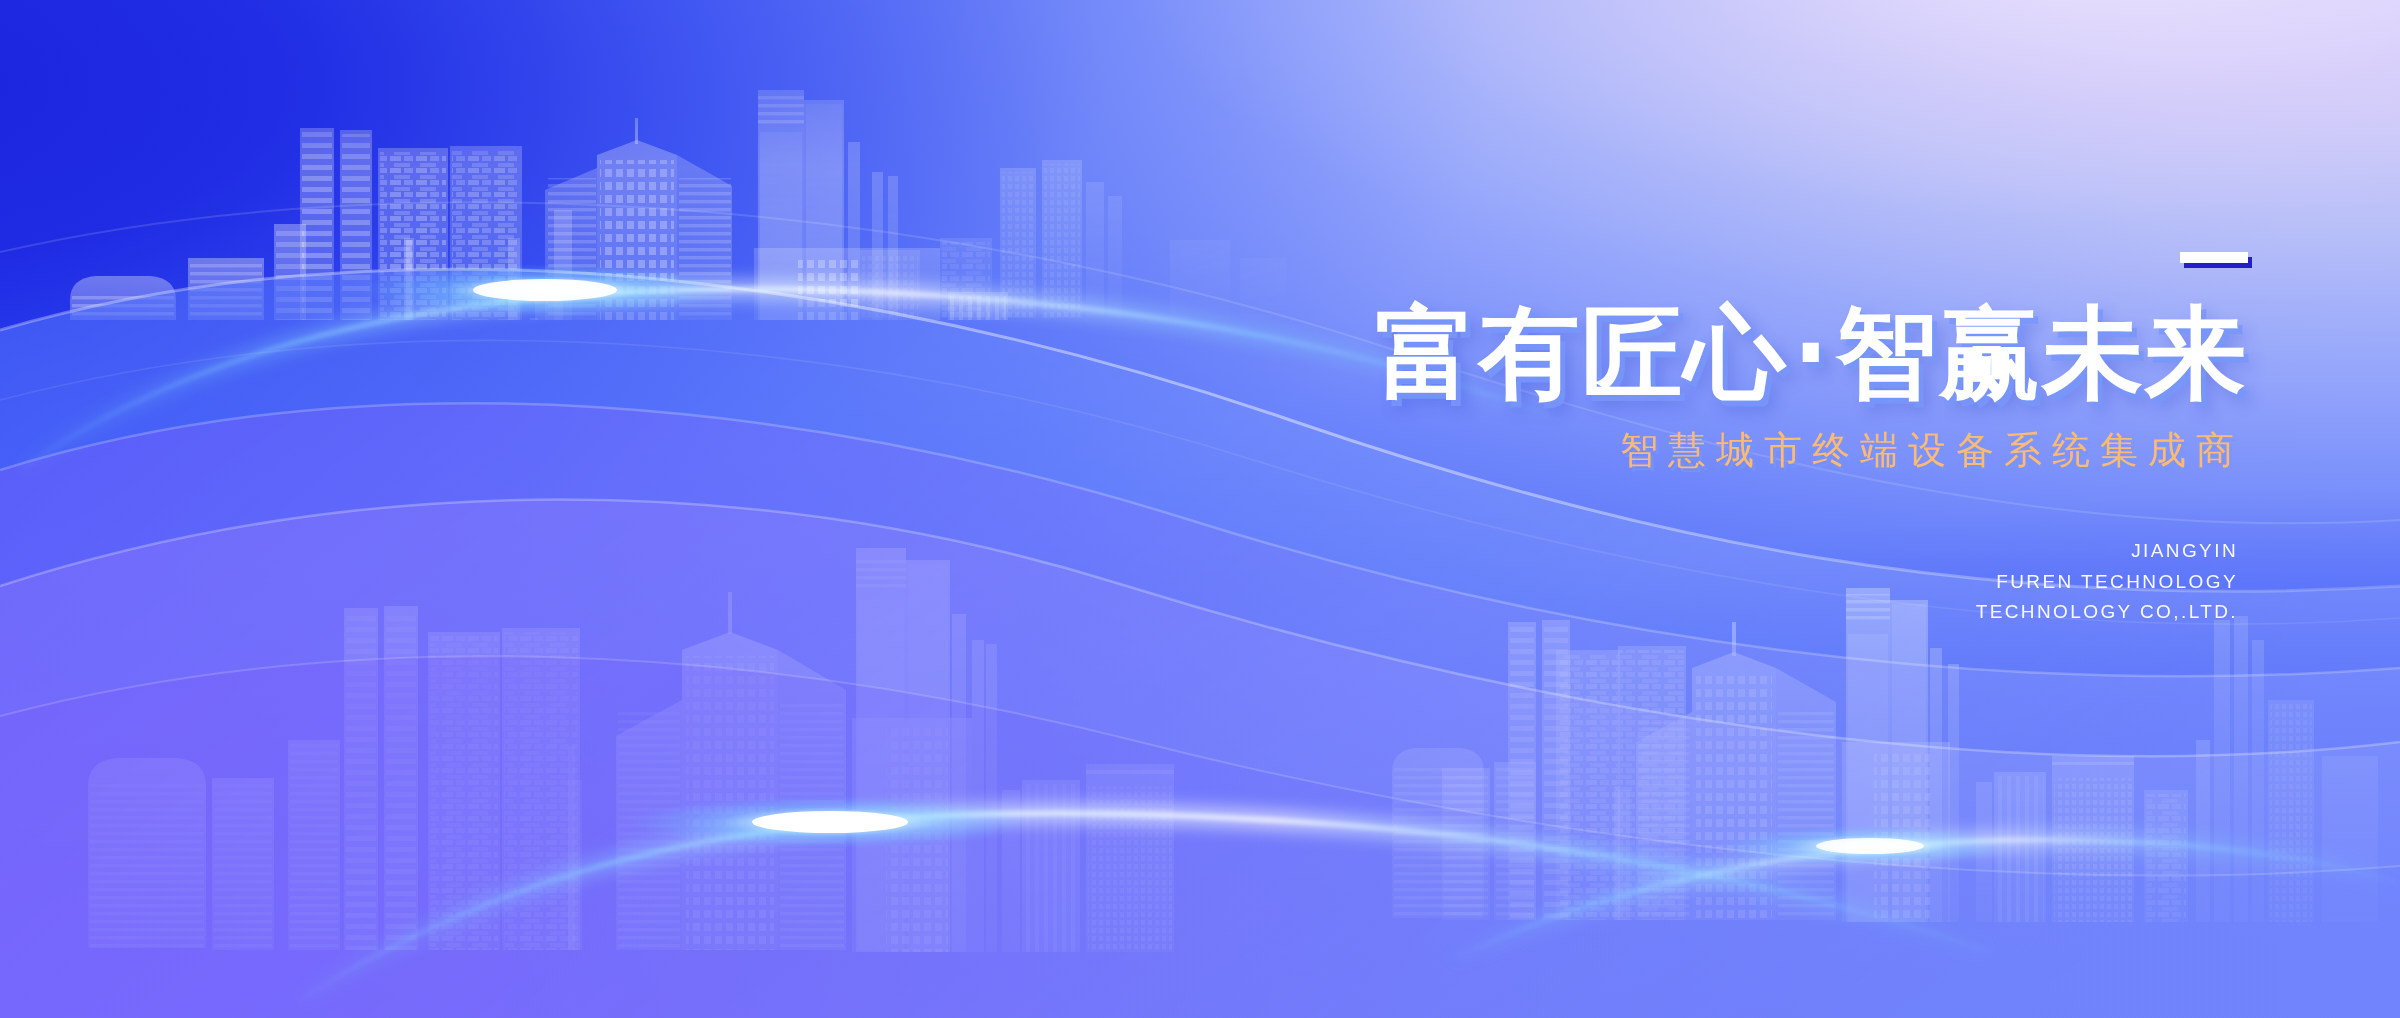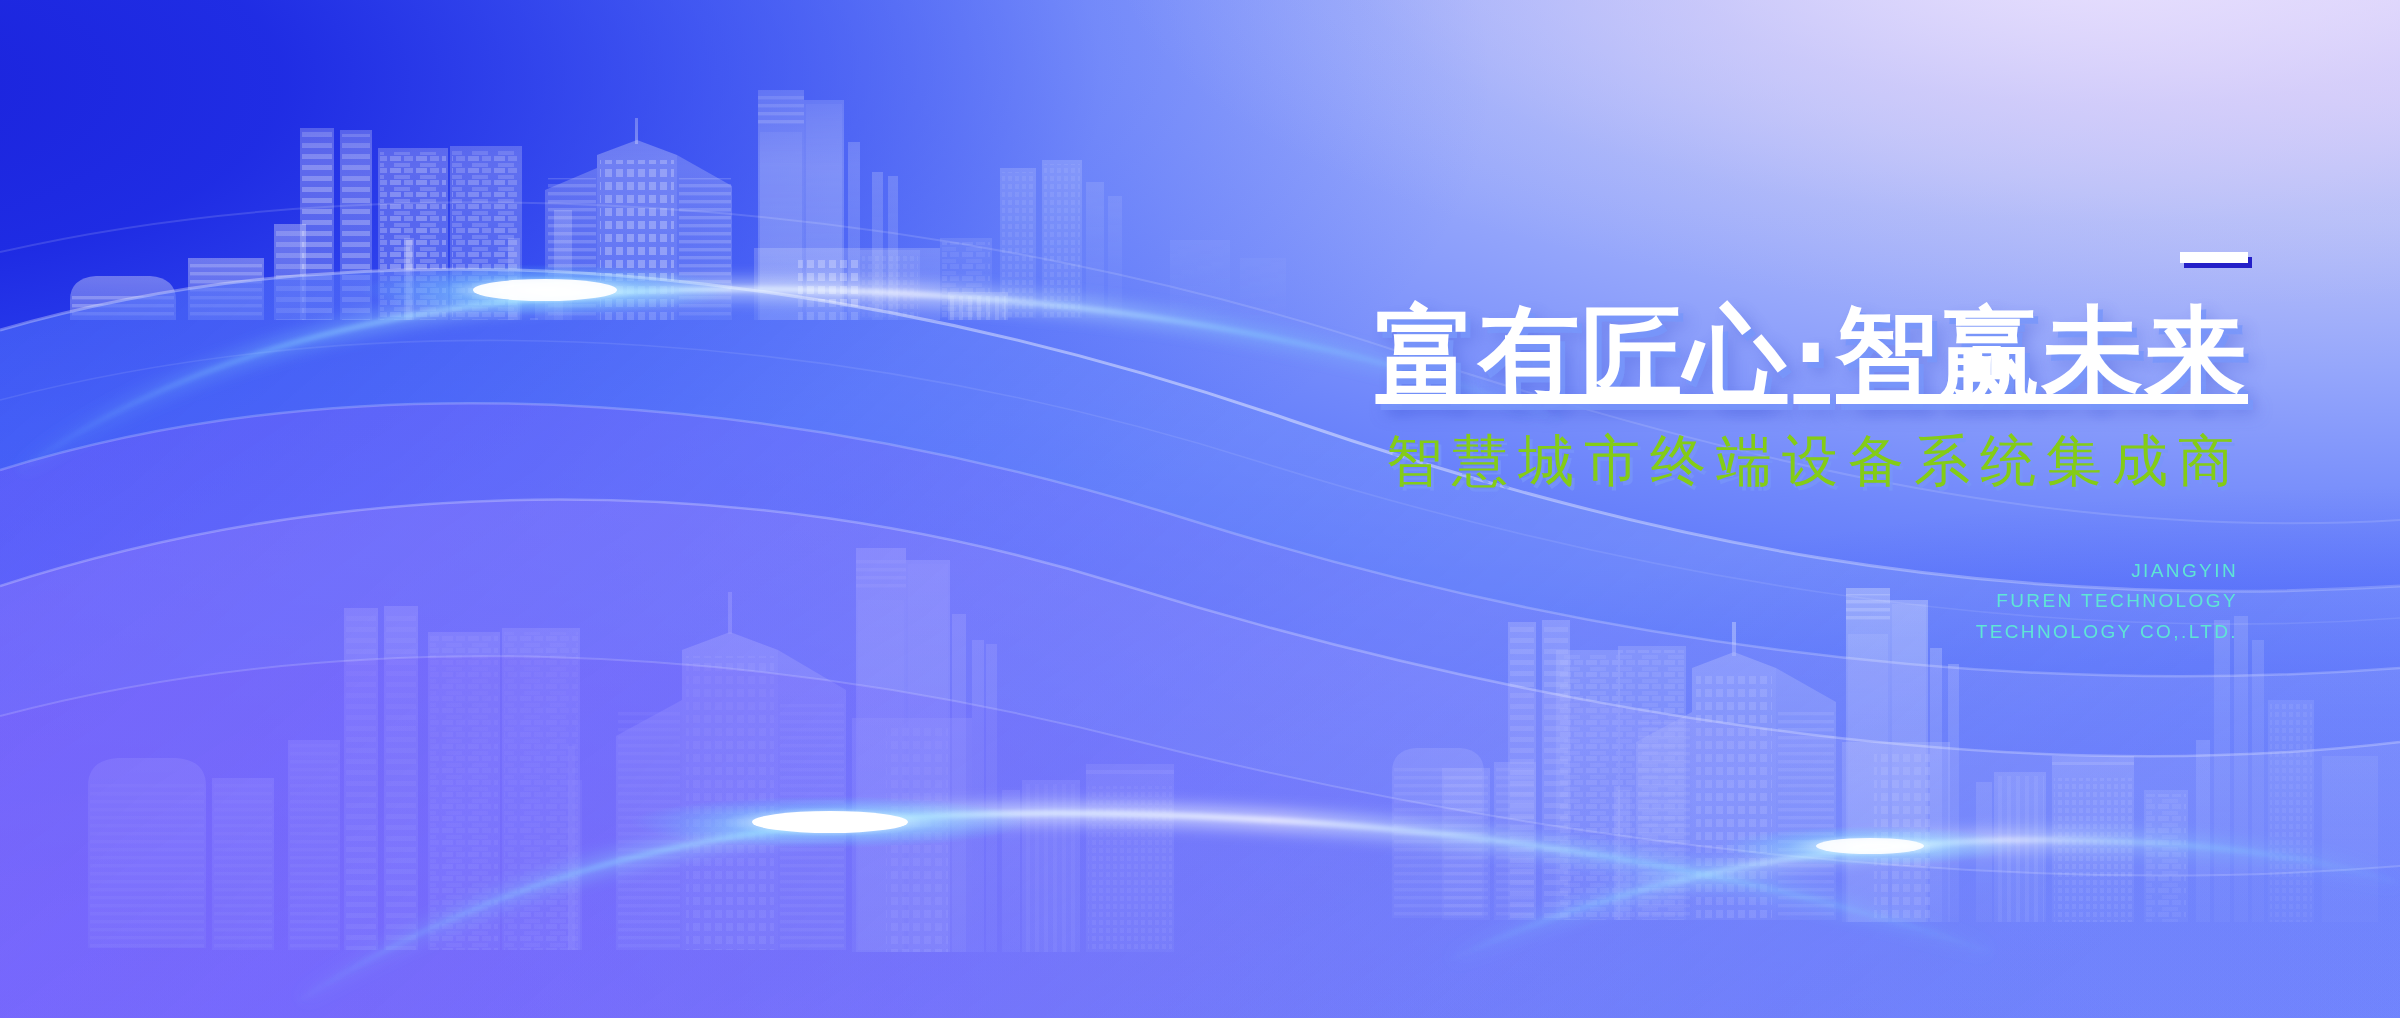--- a/index.html
+++ b/index.html
@@ -103,45 +103,44 @@
     font-weight: 800;
     color: #ffffff;
     letter-spacing: 2px;
     white-space: nowrap;
     text-shadow:
        5px 6px 0 rgba(120,150,250,0.85),
        9px 10px 16px rgba(40,60,200,0.30);
     margin: 0 0 6px 0;
     font-family: "DejaVu Sans", "Liberation Sans", sans-serif;
     font-stretch: condensed;
-    text-decoration: underline;
   }
   .headline .mdot {
     font-weight: 800;
     padding: 0 6px;
   }
   .subhead {
-    font-size: 56px;
+    font-size: 38px;
     line-height: 1.1;
     font-weight: 300;
-    color: #84cc16;
+    color: #fdba74;
     letter-spacing: 10px;
     white-space: nowrap;
     margin: 26px 0 0 0;
     text-shadow: 3px 4px 0 rgba(120,150,250,0.75);
     font-family: "DejaVu Sans", "Liberation Sans", sans-serif;
     padding-right: 4px;
   }
   .company {
     margin-top: 64px;
     font-size: 19px;
     line-height: 1.62;
     font-weight: 400;
     letter-spacing: 2.4px;
-    color: #5eead4;
+    color: #ffffff;
     text-align: right;
     padding-right: 10px;
     opacity: 0.96;
   }
   .company div { white-space: nowrap; }
 </style>
 </head>
 <body>
 
 <div class="stage">

